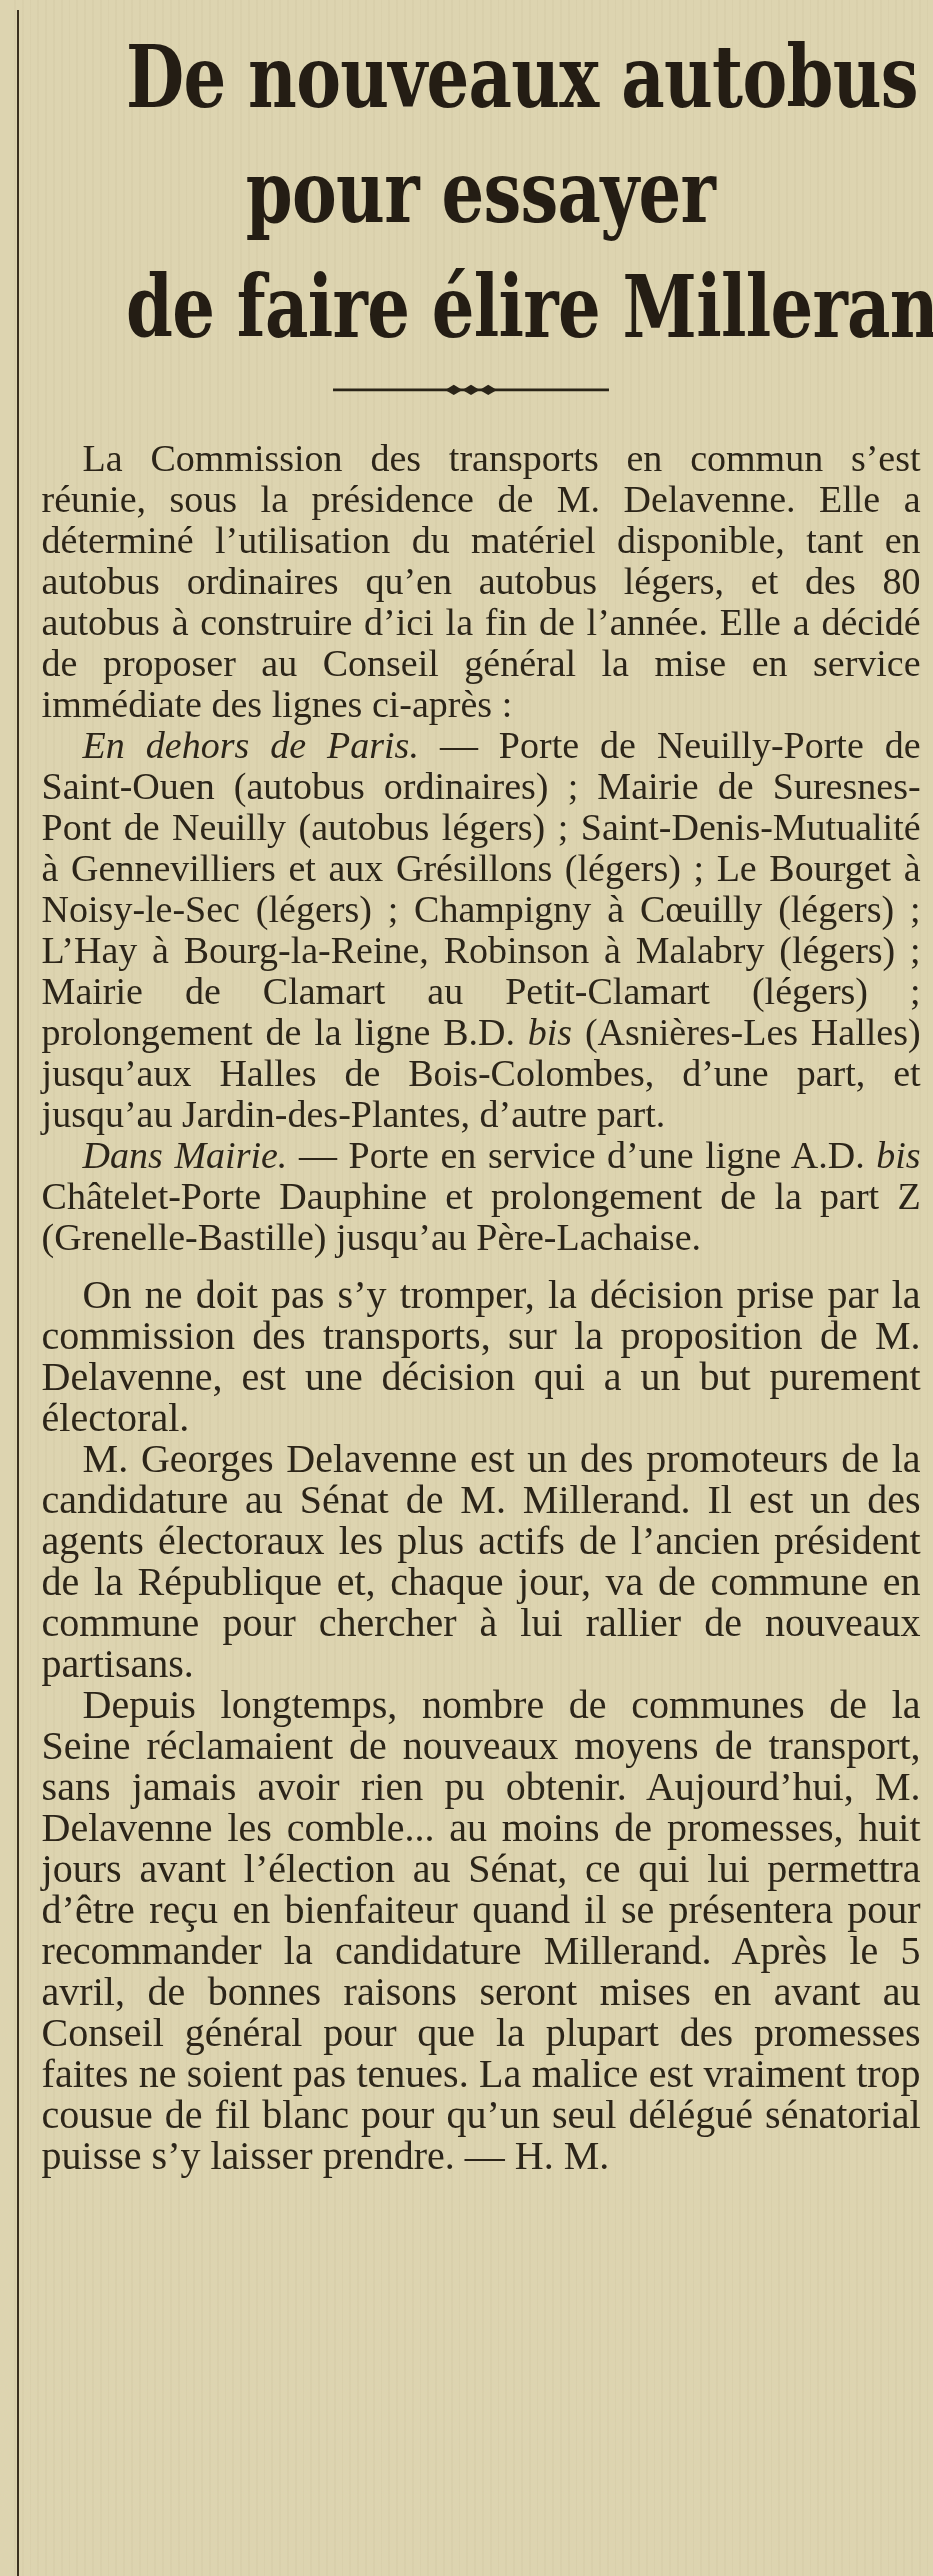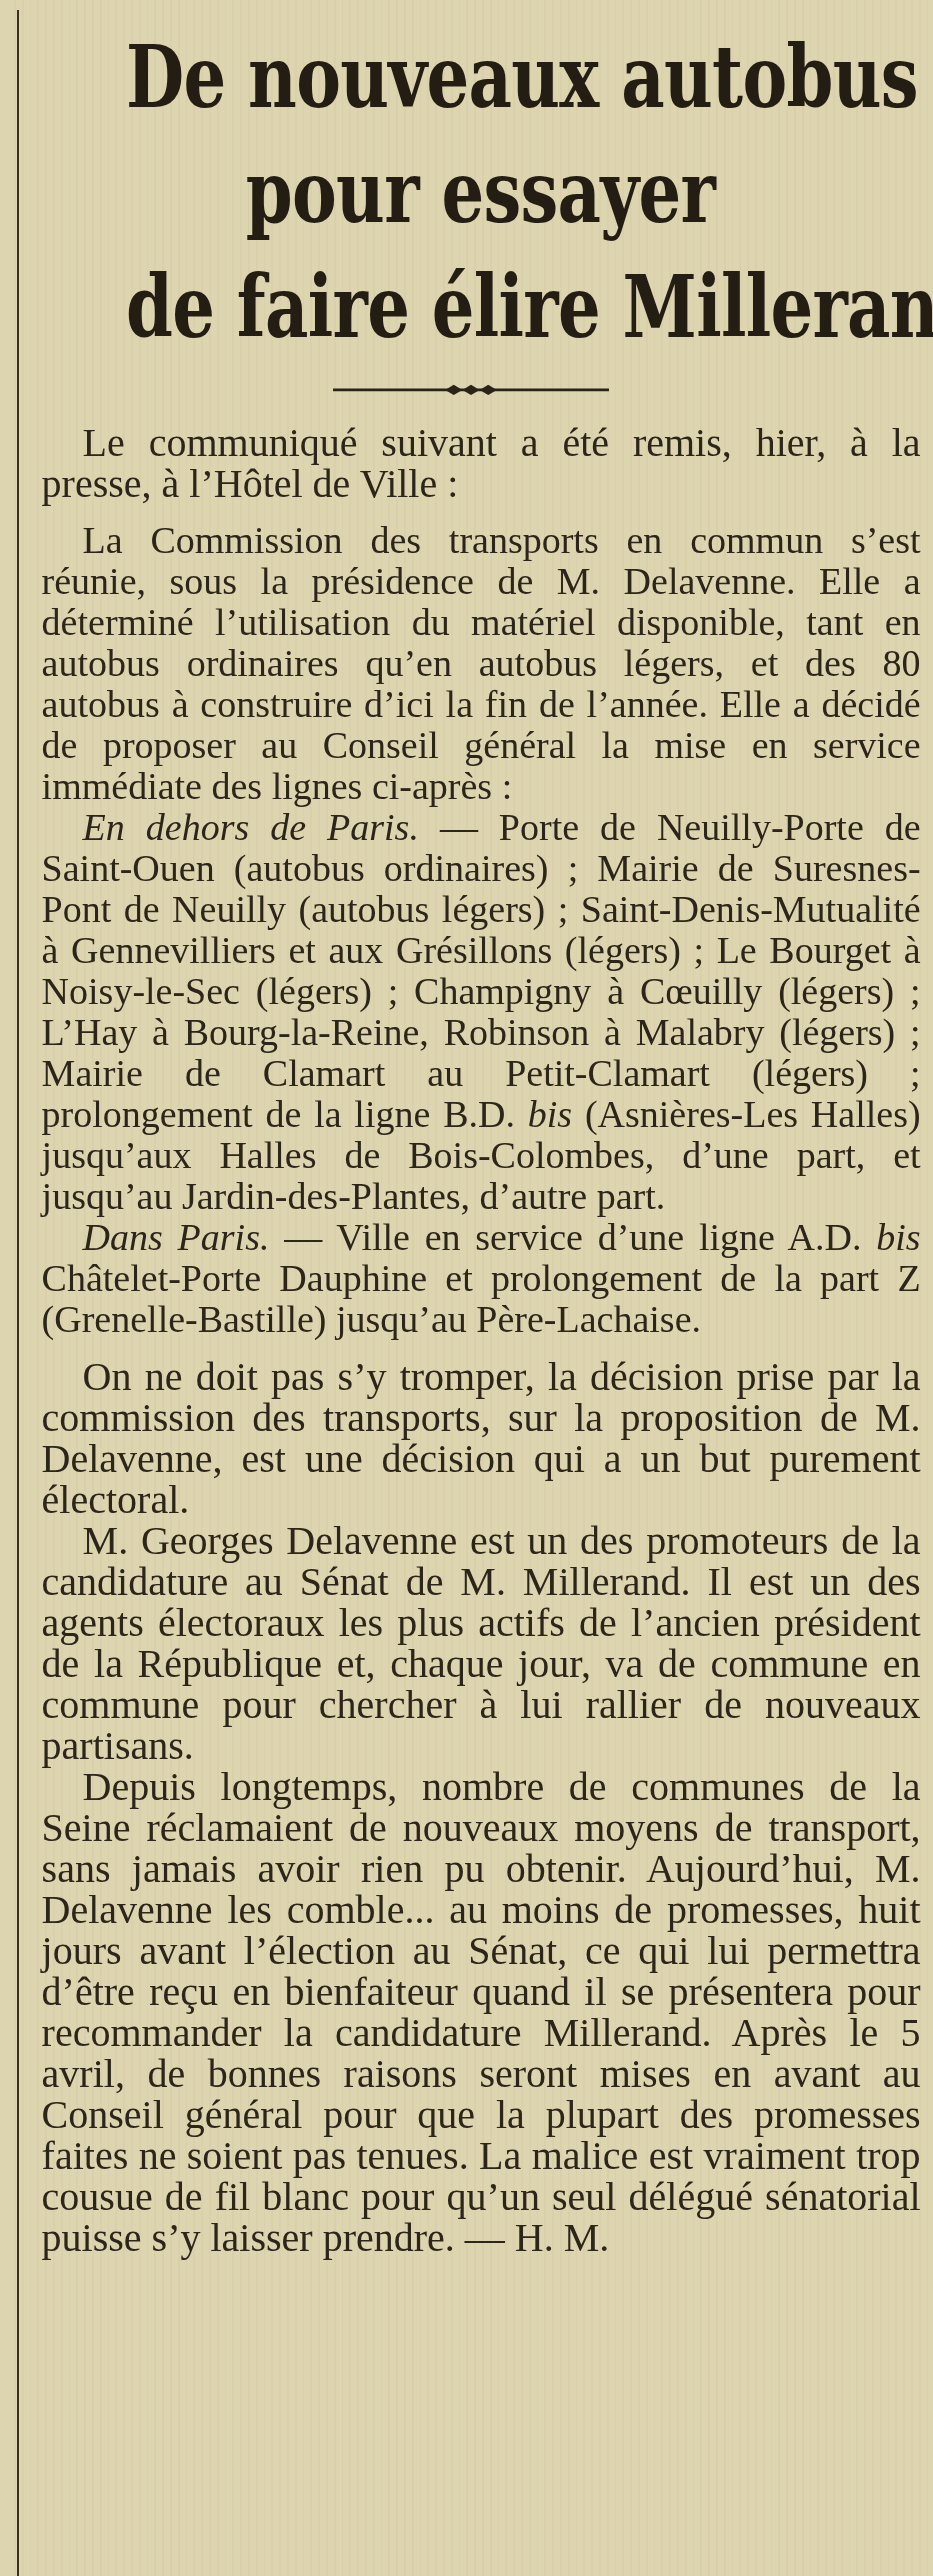--- a/index.html
+++ b/index.html
@@ -79,22 +79,21 @@
   </div>
 
   <svg class="ornament" viewBox="0 0 320 16">
     <line x1="0" y1="8" x2="320" y2="8" stroke="#2a2418" stroke-width="3"></line>
     <path d="M130 8 L140 2 L150 8 L140 14 Z" fill="#2a2418"></path>
     <path d="M150 8 L160 2 L170 8 L160 14 Z" fill="#2a2418"></path>
     <path d="M170 8 L180 2 L190 8 L180 14 Z" fill="#2a2418"></path>
   </svg>
 
   <div class="body-text">
-    <p class="lead">Le communiqué suivant a été remis, hier, à la presse, à l’Hôtel de Ville :</p>
     <p class="gap">La Commission des transports en commun s’est réunie, sous la présidence de M. Delavenne. Elle a déterminé l’utilisation du matériel disponible, tant en autobus ordinaires qu’en autobus légers, et des 80 autobus à construire d’ici la fin de l’année. Elle a décidé de proposer au Conseil général la mise en service immédiate des lignes ci-après :</p>
     <p><em>En dehors de Paris.</em><span> — Porte de Neuilly-Porte de Saint-Ouen (autobus ordinaires) ; Mairie de Suresnes-Pont de Neuilly (autobus légers) ; Saint-Denis-Mutualité à Gennevilliers et aux Grésillons (légers) ; Le Bourget à Noisy-le-Sec (légers) ; Champigny à Cœuilly (légers) ; L’Hay à Bourg-la-Reine, Robinson à Malabry (légers) ; Mairie de Clamart au Petit-Clamart (légers) ; prolongement de la ligne B.D. </span><em>bis</em><span> (Asnières-Les Halles) jusqu’aux Halles de Bois-Colombes, d’une part, et jusqu’au Jardin-des-Plantes, d’autre part.</span></p>
-    <p><em>Dans Paris.</em><span> — Ville en service d’une ligne A.D. </span><em>bis</em><span> Châtelet-Porte Dauphine et prolongement de la part Z (Grenelle-Bastille) jusqu’au Père-Lachaise.</span></p>
+    <p><em>Dans Mairie.</em><span> — Porte en service d’une ligne A.D. </span><em>bis</em><span> Châtelet-Porte Dauphine et prolongement de la part Z (Grenelle-Bastille) jusqu’au Père-Lachaise.</span></p>
     <p class="gap lead">On ne doit pas s’y tromper, la décision prise par la commission des transports, sur la proposition de M. Delavenne, est une décision qui a un but purement électoral.</p>
     <p class="lead">M. Georges Delavenne est un des promoteurs de la candidature au Sénat de M. Millerand. Il est un des agents électoraux les plus actifs de l’ancien président de la République et, chaque jour, va de commune en commune pour chercher à lui rallier de nouveaux partisans.</p>
     <p class="lead">Depuis longtemps, nombre de communes de la Seine réclamaient de nouveaux moyens de transport, sans jamais avoir rien pu obtenir. Aujourd’hui, M. Delavenne les comble... au moins de promesses, huit jours avant l’élection au Sénat, ce qui lui permettra d’être reçu en bienfaiteur quand il se présentera pour recommander la candidature Millerand. Après le 5 avril, de bonnes raisons seront mises en avant au Conseil général pour que la plupart des promesses faites ne soient pas tenues. La malice est vraiment trop cousue de fil blanc pour qu’un seul délégué sénatorial puisse s’y laisser prendre. — H. M.</p>
   </div>
 </div>
 
 
 </body></html>

